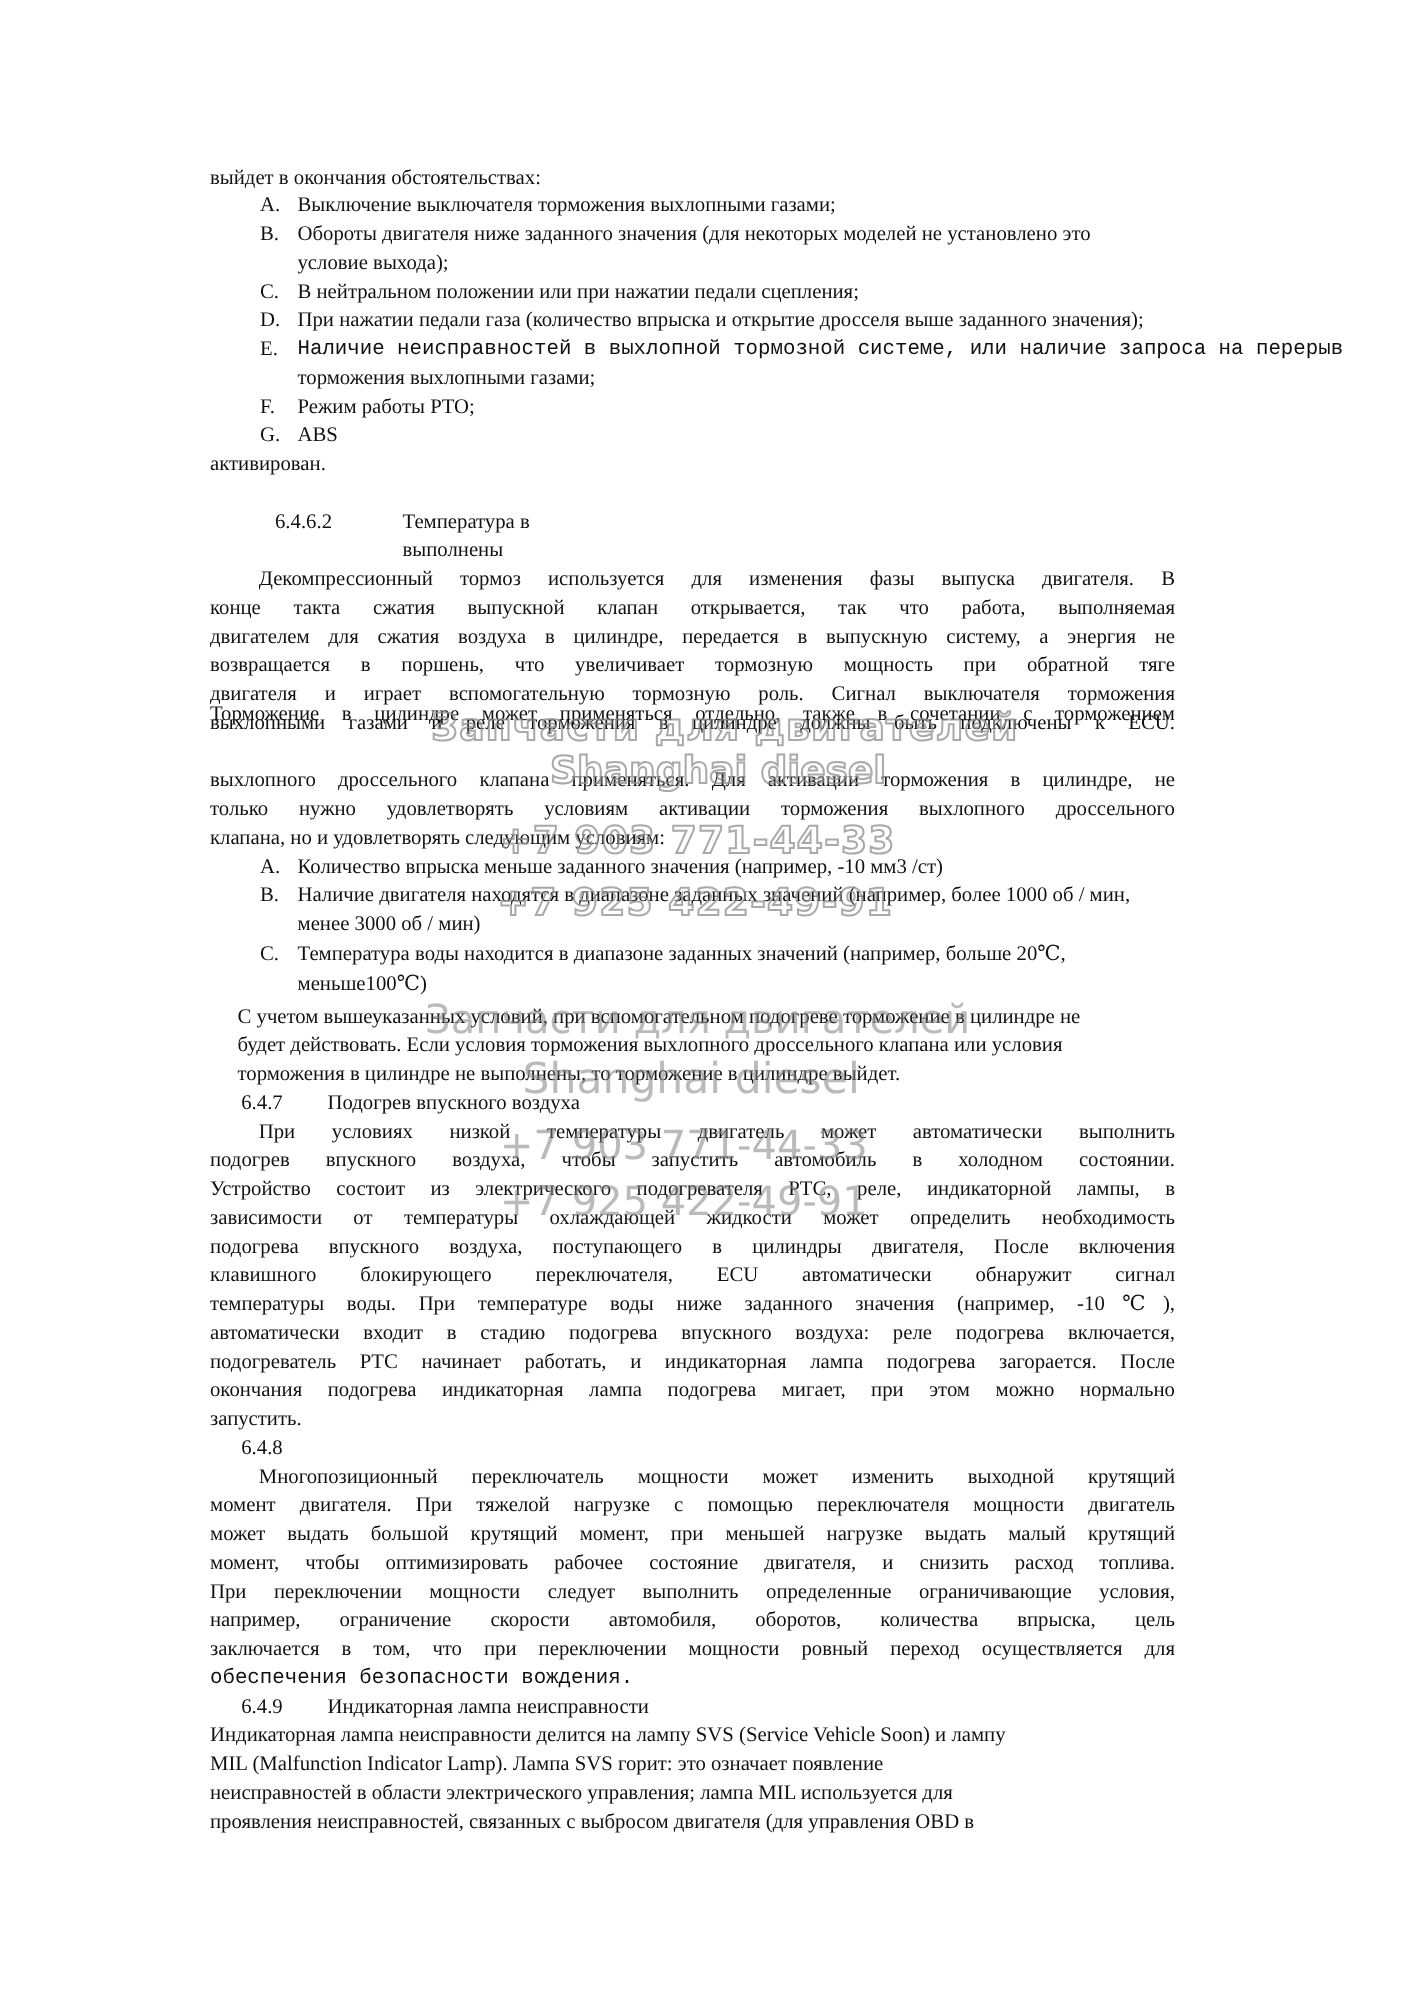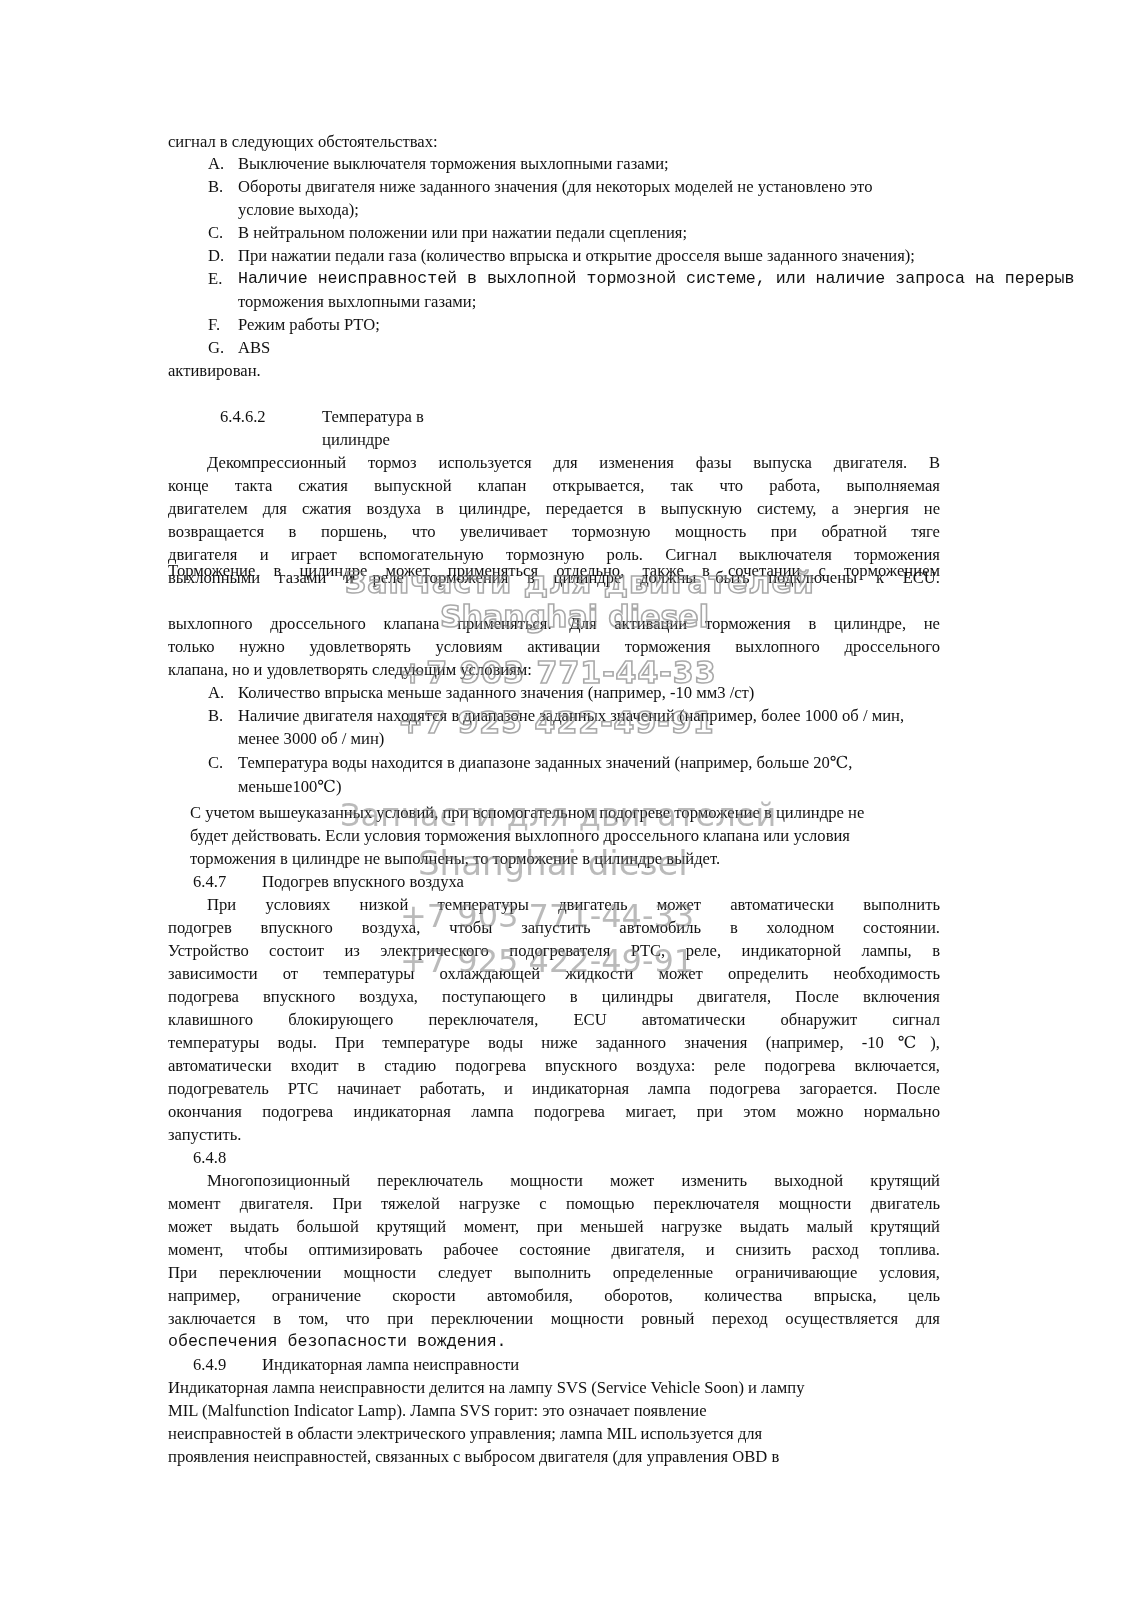--- a/index.html
+++ b/index.html
@@ -15,21 +15,21 @@
     .num { position: absolute; }
     .footer { position: absolute; top: 1465px; left: 0; width: 1131px; text-align: center; font-size: 15px; }
     .wm { position: absolute; font-family: "DejaVu Sans", "Liberation Sans", sans-serif; color: rgba(130,130,130,0.55); white-space: nowrap; pointer-events: none; }
     .wm.outline { color: rgba(255,255,255,0); -webkit-text-stroke: 1.6px rgba(140,140,140,0.75); font-weight: bold; }
   </style>
 </head>
 <body>
 
 <div class="page">
 
-  <div class="ln" style="left:168px; top:131px;">сигнал в следующих обстоятельствах:</div>
+  <div class="ln" style="left:168px; top:131px;">выйдет в окончания обстоятельствах:</div>
 
   <div>
     <div class="lst-letter" style="left:208px; top:153px;">A.</div>
     <div class="ln" style="left:238px; top:153px;">Выключение выключателя торможения выхлопными газами;</div>
 
     <div class="lst-letter" style="left:208px; top:176px;">B.</div>
     <div class="ln" style="left:238px; top:176px;">Обороты двигателя ниже заданного значения (для некоторых моделей не установлено это</div>
     <div class="ln" style="left:238px; top:199px;">условие выхода);</div>
 
     <div class="lst-letter" style="left:208px; top:222px;">C.</div>
@@ -46,21 +46,21 @@
     <div class="ln" style="left:238px; top:314px;">Режим работы PTO;</div>
 
     <div class="lst-letter" style="left:208px; top:337px;">G.</div>
     <div class="ln" style="left:238px; top:337px;">ABS</div>
   </div>
 
   <div class="ln" style="left:168px; top:360px;">активирован.</div>
 
   <div class="num" style="left:220px; top:406px;">6.4.6.2</div>
   <div class="ln" style="left:322px; top:406px;">Температура в</div>
-  <div class="ln" style="left:322px; top:429px;">цилиндре</div>
+  <div class="ln" style="left:322px; top:429px;">выполнены</div>
 
   <div>
     <div class="ln just" style="left:207px; top:452px; width:733px;">Декомпрессионный тормоз используется для изменения фазы выпуска двигателя. В</div>
     <div class="ln just" style="left:168px; top:475px; width:772px;">конце такта сжатия выпускной клапан открывается, так что работа, выполняемая</div>
     <div class="ln just" style="left:168px; top:498px; width:772px;">двигателем для сжатия воздуха в цилиндре, передается в выпускную систему, а энергия не</div>
     <div class="ln just" style="left:168px; top:521px; width:772px;">возвращается в поршень, что увеличивает тормозную мощность при обратной тяге</div>
     <div class="ln just" style="left:168px; top:544px; width:772px;">двигателя и играет вспомогательную тормозную роль. Сигнал выключателя торможения</div>
     <div class="ln just" style="left:168px; top:567px; width:772px;">выхлопными газами и реле торможения в цилиндре должны быть подключены к ECU.</div>
     <div class="ln just" style="left:168px; top:560px; width:772px;">Торможение в цилиндре может применяться отдельно, также в сочетании с торможением</div>
     <div class="ln just" style="left:168px; top:613px; width:772px;">выхлопного дроссельного клапана применяться. Для активации торможения в цилиндре, не</div>

